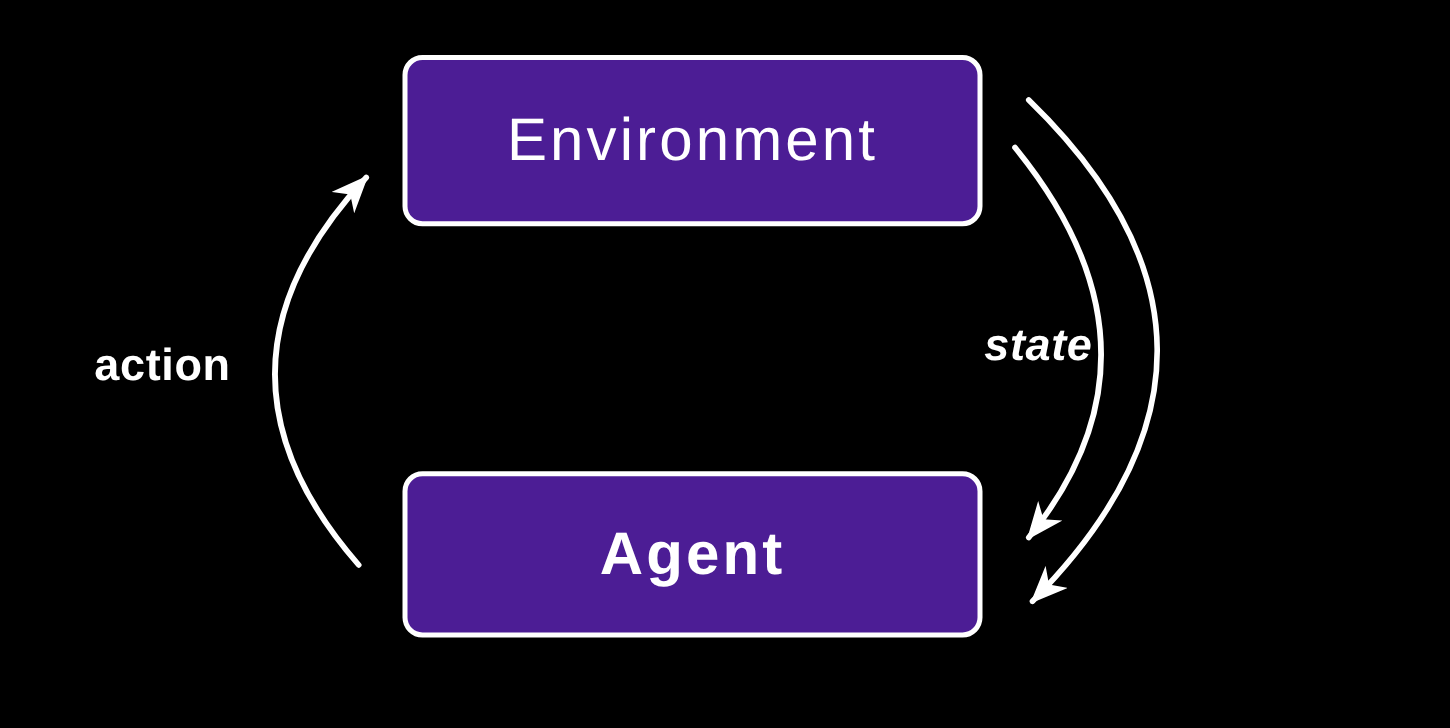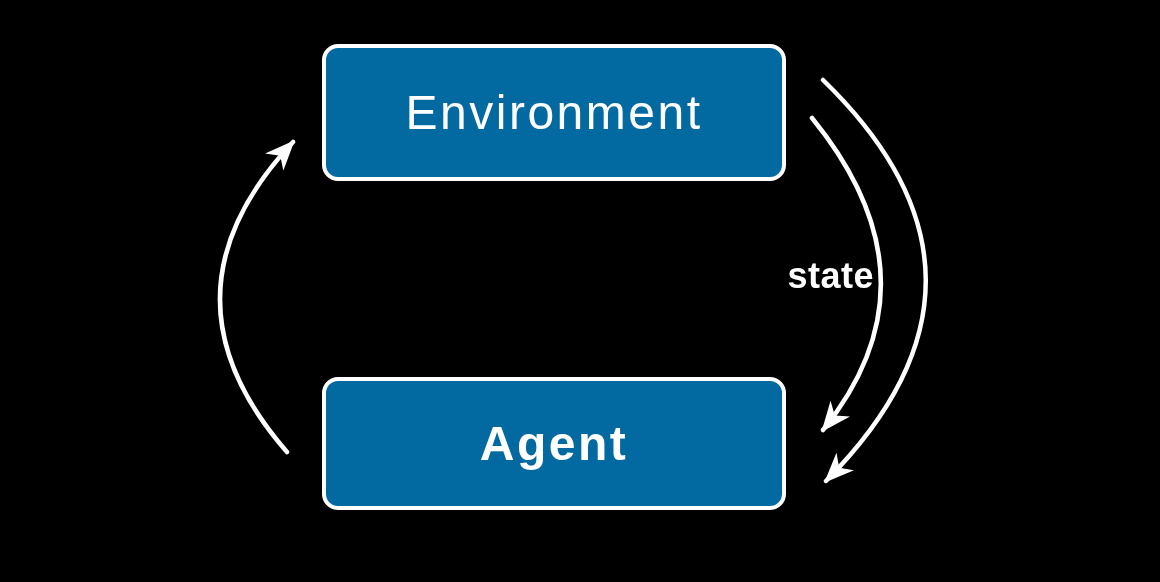--- a/index.html
+++ b/index.html
@@ -21,21 +21,21 @@
     top: 0;
     width: 1160px;
     height: 582px;
     pointer-events: none;
   }
   .node {
     position: absolute;
     box-sizing: border-box;
     border: 4.5px solid #ffffff;
     border-radius: 16px;
-    background: #0369a1;
+    background: #4c1d95;
     color: #ffffff;
     display: flex;
     align-items: center;
     justify-content: center;
     font-weight: 300;
     font-size: 48px;
     letter-spacing: 2.5px;
   }
   .node-environment {
     left: 322px;
@@ -63,20 +63,21 @@
     left: 64px;
     top: 272px;
     width: 132px;
     text-align: center;
   }
   .label-state {
     left: 756px;
     top: 256px;
     width: 118px;
     text-align: right;
+    font-style: italic;
   }
   .label-reward {
     left: 943px;
     top: 256px;
     text-align: left;
   }
 </style>
 </head>
 <body>
 
@@ -97,17 +98,18 @@
   </svg>
 
   <div class="node node-environment">
     <span>Environment</span>
   </div>
 
   <div class="node node-agent">
     <span>Agent</span>
   </div>
 
+  <div class="edge-label label-action">action</div>
 
   <div class="edge-label label-state">state</div>
 
 
 </div>
 
 </body></html>

